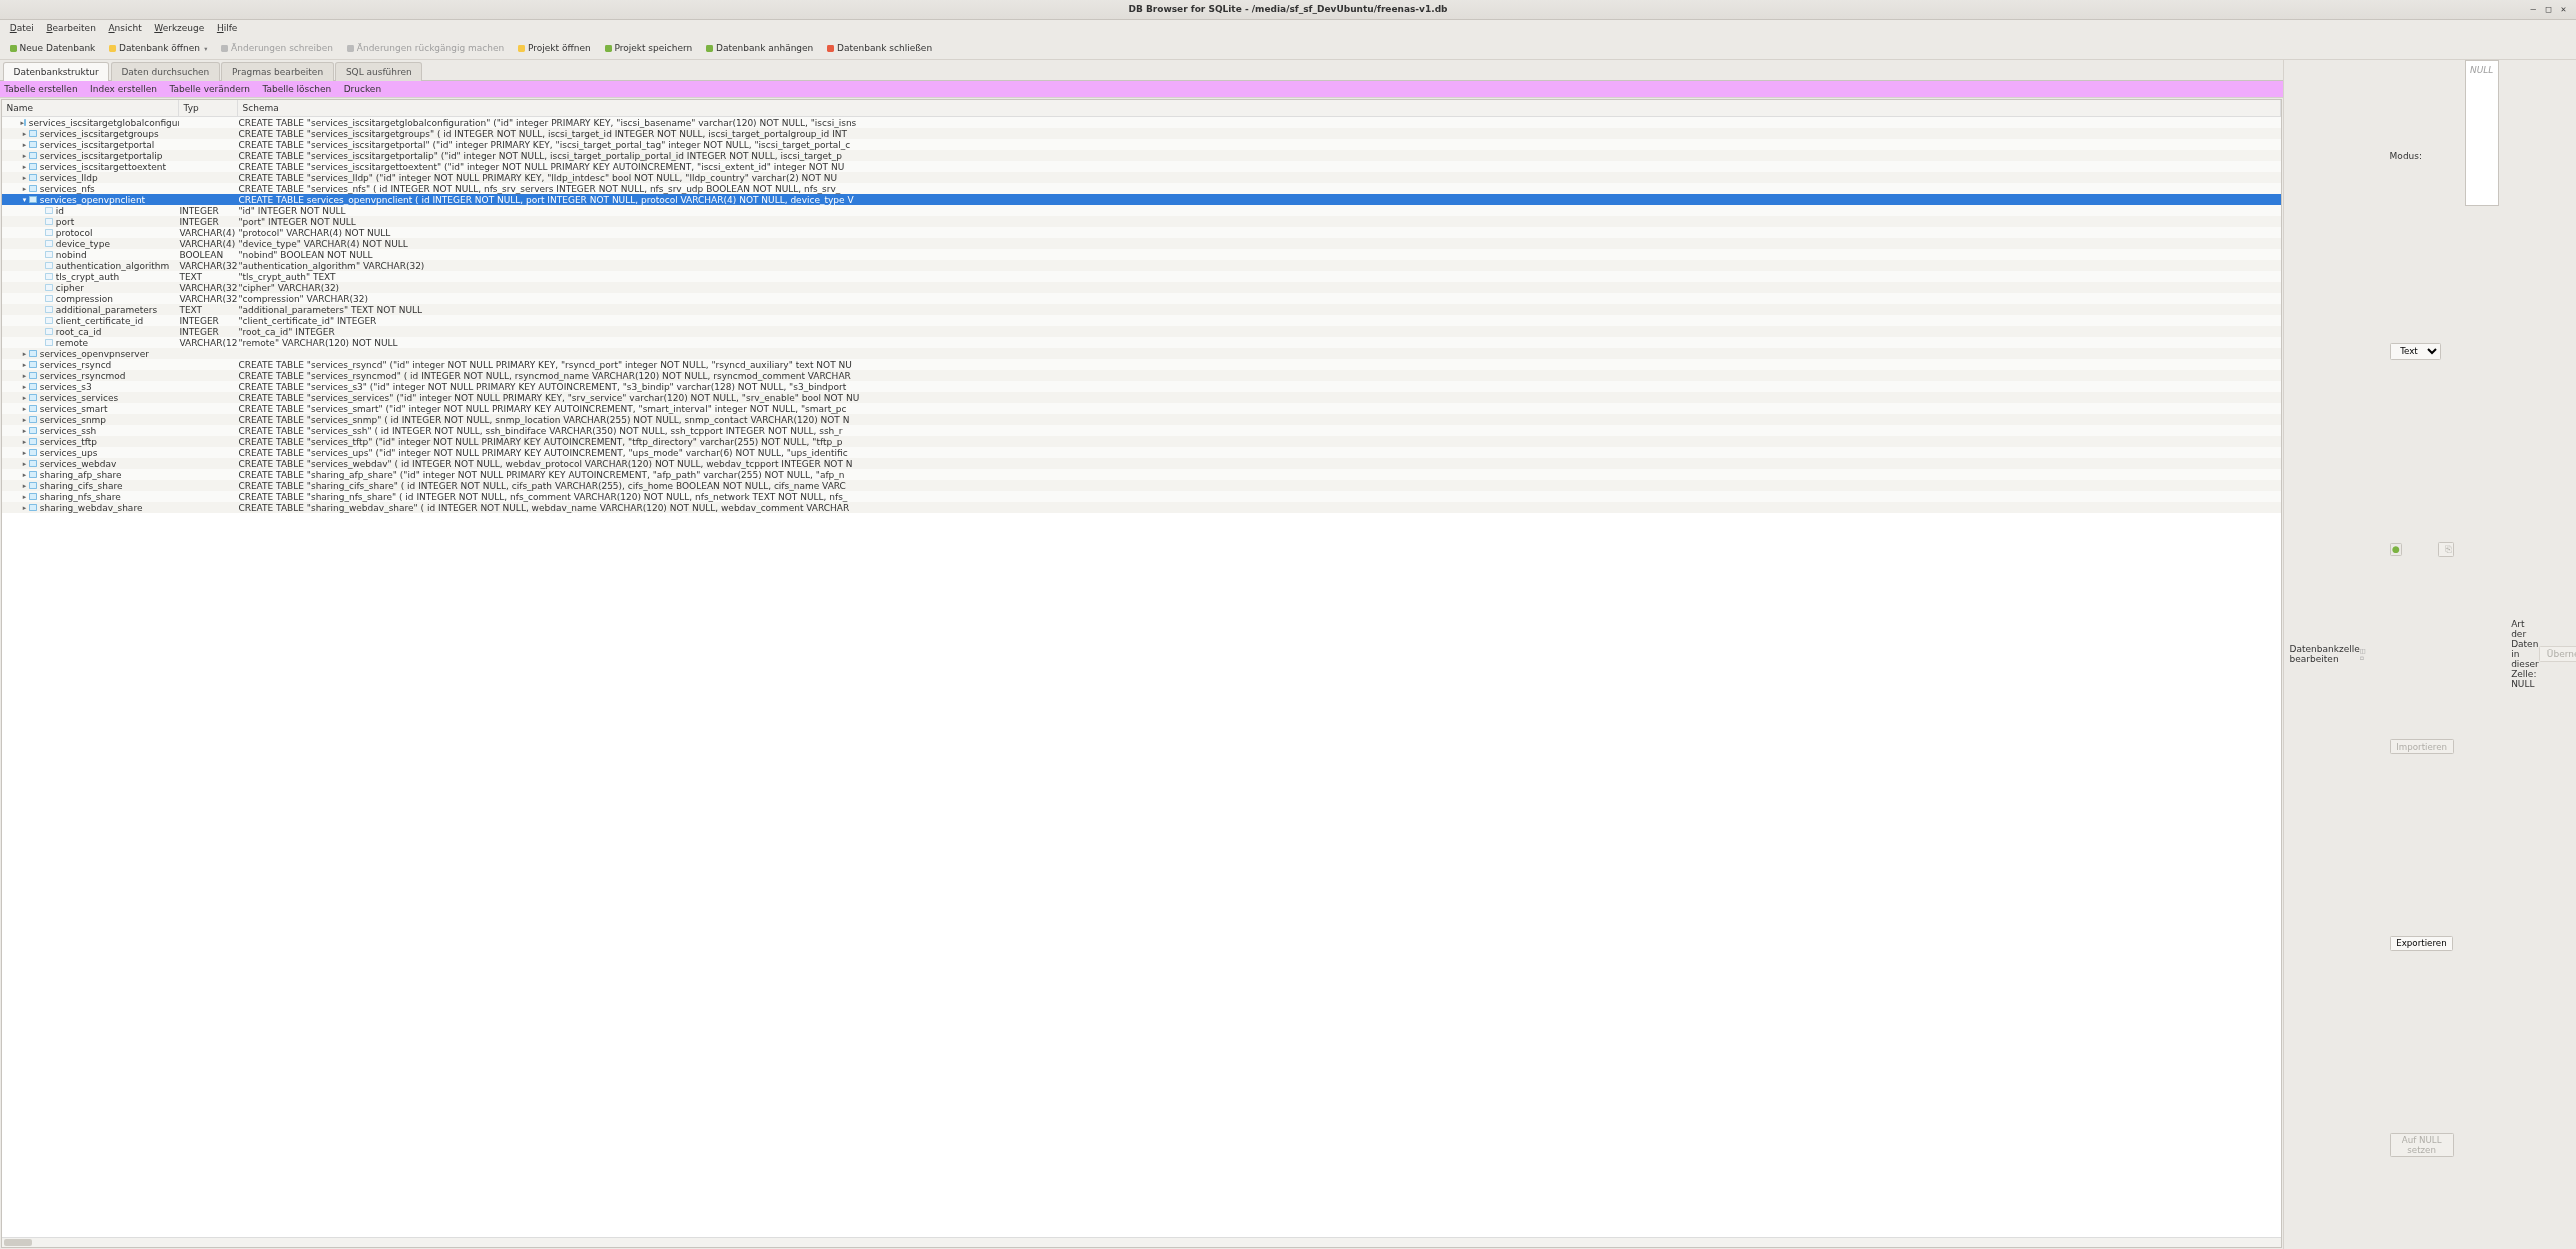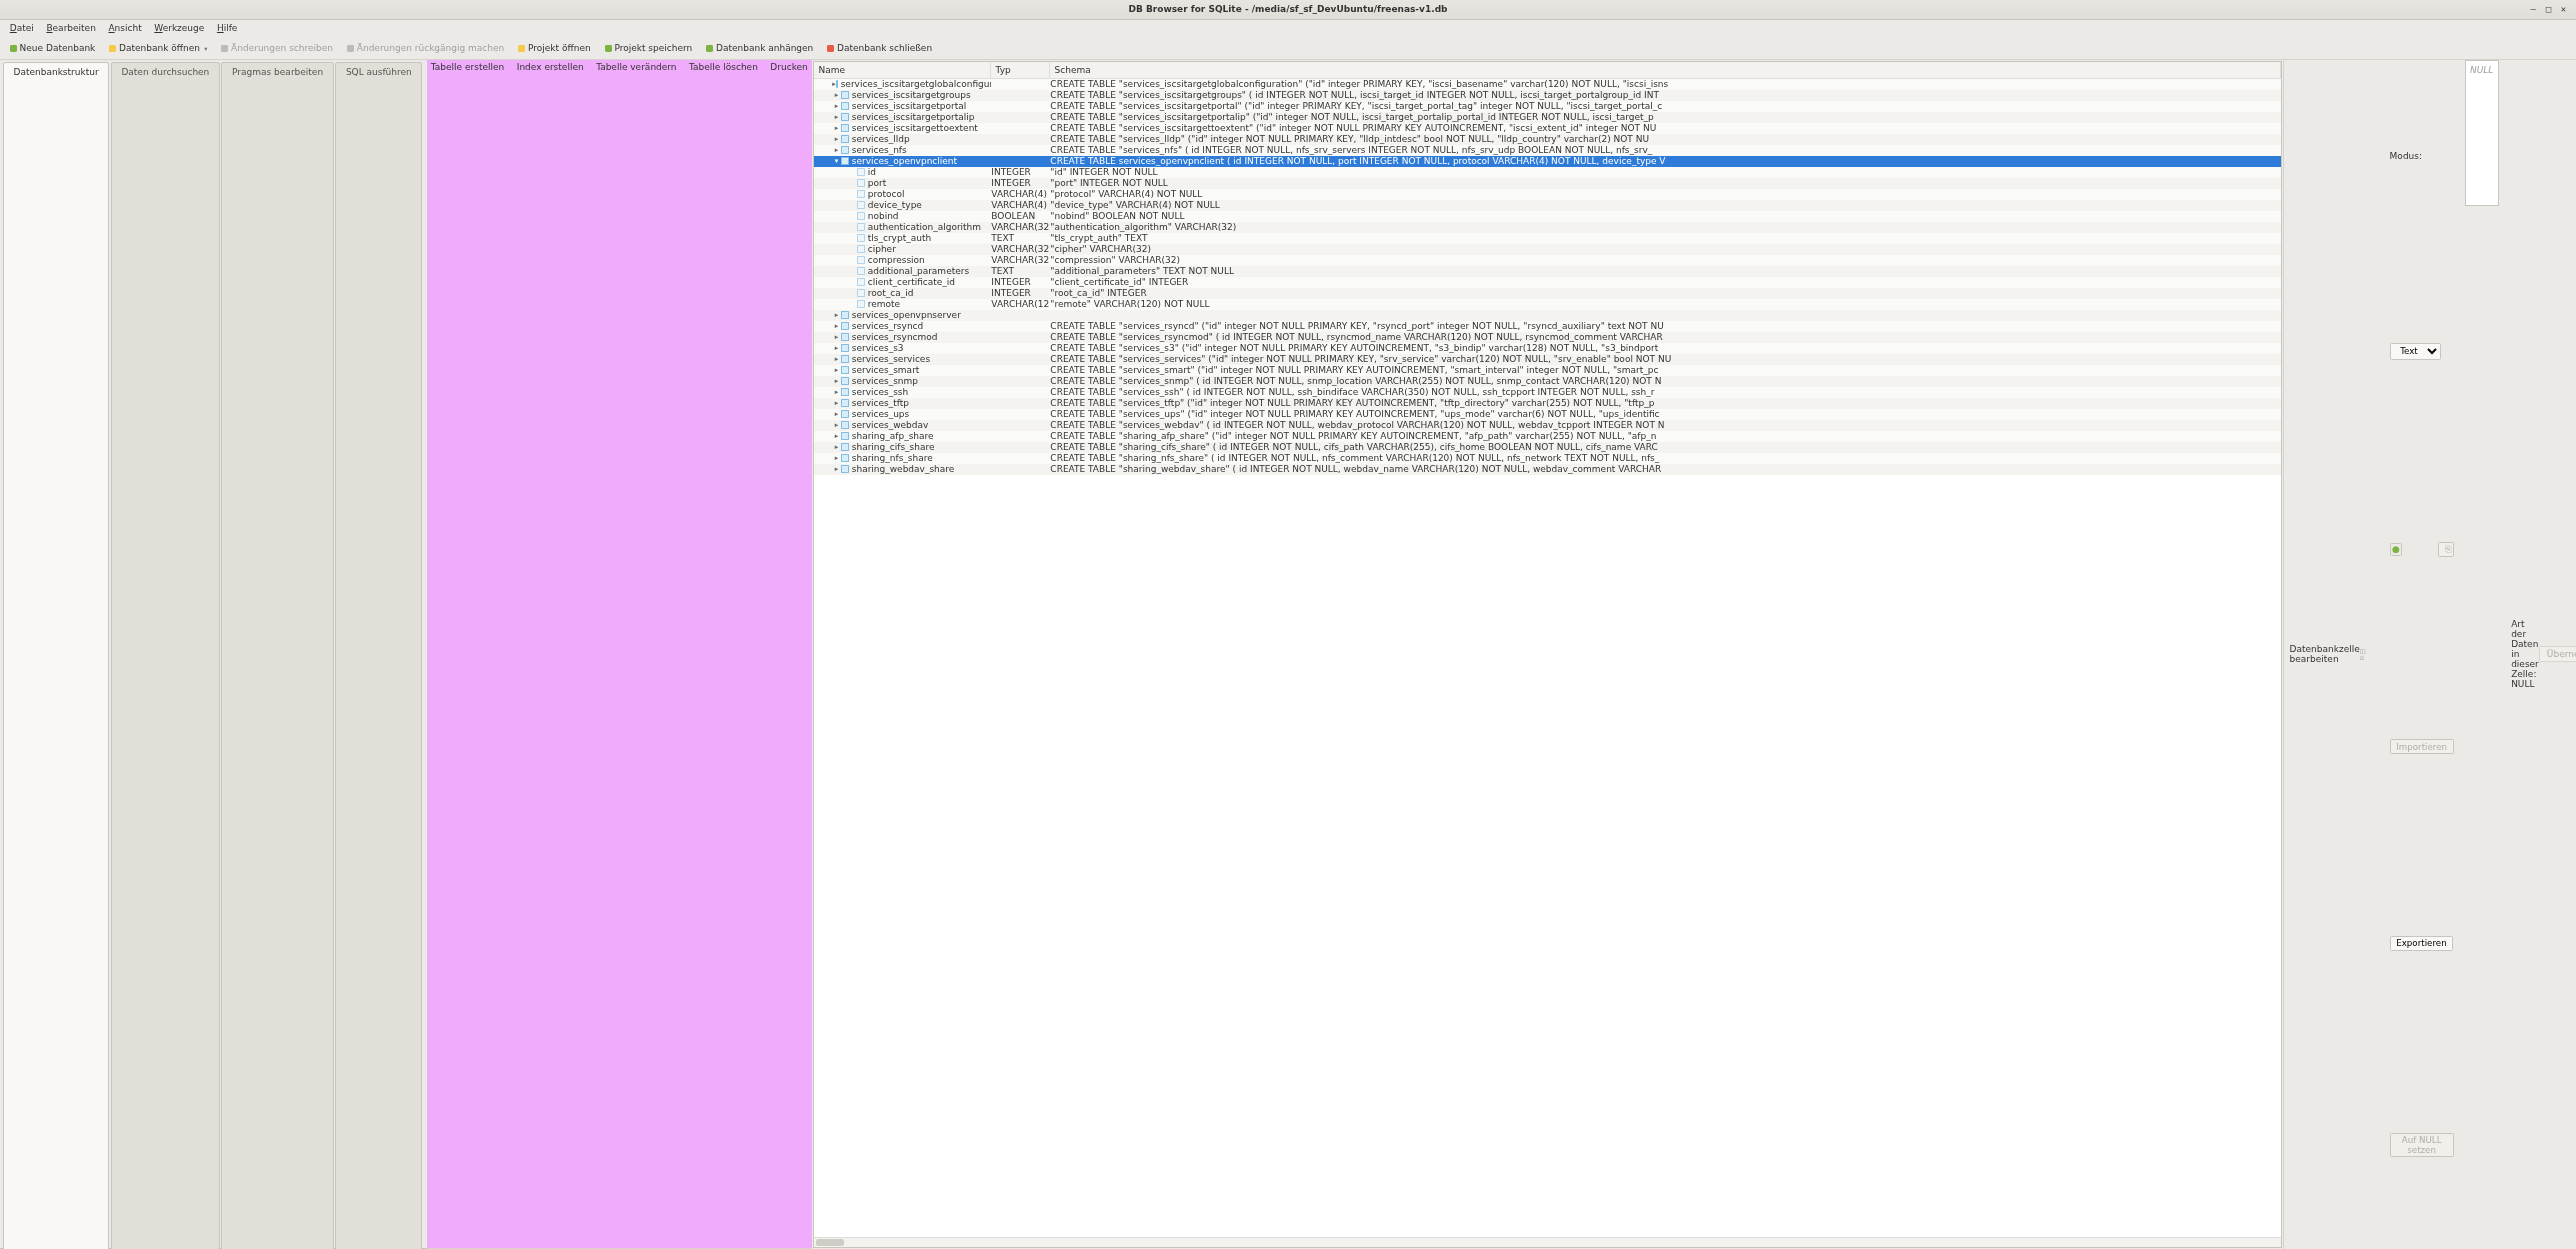--- a/index.html
+++ b/index.html
@@ -16,21 +16,21 @@
 
 .toolbar { background: #eceae6; padding: 2.8px 4.2px; display: flex; gap: 2.8px; flex-wrap: wrap; border-bottom: 0.7px solid #d6d2cc; align-items: center; }
 .toolbar .tbtn { padding: 2.8px 5.6px; display: flex; align-items: center; gap: 2.8px; border-radius: 2.1px; cursor: pointer; }
 .toolbar .tbtn.disabled { color: #a0a0a0; }
 .toolbar .tbtn .dot { width: 7px; height: 7px; border-radius: 1.4px; display: inline-block; }
 .toolbar .tbtn .caret { font-size: 6.3px; color:#777; margin-left:1.4px;}
 .dot.green { background:#7cb342;} .dot.yellow{background:#f7c948;} .dot.red{background:#e85c41;} .dot.blue{background:#4da3ff;} .dot.grey{background:#bbb;}
 
 .mainrow { flex: 1 1 auto; display: flex; overflow: hidden; }
 
-.leftpane { flex: 1 1 auto; display: flex; flex-direction: row; overflow: hidden; background:#eceae6; border-right: 0.7px solid #d6d2cc; min-width:0;}
+.leftpane { flex: 1 1 auto; display: flex; flex-direction: column; overflow: hidden; background:#eceae6; border-right: 0.7px solid #d6d2cc; min-width:0;}
 .tabs { display: flex; padding: 1.4px 2.8px 0 2.8px; gap: 0; background:#eceae6; border-bottom: 0.7px solid #c8c4be; }
 .tab { padding: 4.2px 9.7px; border: 0.7px solid #c8c4be; border-bottom: none; background: #eceae6; border-top-left-radius:2.8px; border-top-right-radius:2.8px; cursor:pointer; margin-right:1.4px; position:relative; top:0.7px;}
 .tab.active { background: #f9f8f6; z-index:2; }
 .tab:not(.active){ background:#e2dfd9; color:#555;}
 .subtoolbar { background:#f0abfc; padding:2.8px 4.2px; display:flex; gap:12.5px; border-bottom:0.7px solid #d6d2cc;}
 .subtoolbar .tbtn{font-size:9px;}
 
 .treewrap { flex:1 1 auto; overflow:hidden; background:#fff; margin:1.4px; border:0.7px solid #c8c4be; display:flex; flex-direction:column;}
 .treehead { display:flex; background:#f3f2ef; border-bottom:0.7px solid #ddd; font-size:9px; }
 .treehead div { padding:2.8px 4.2px; border-right:0.7px solid #ddd; }

